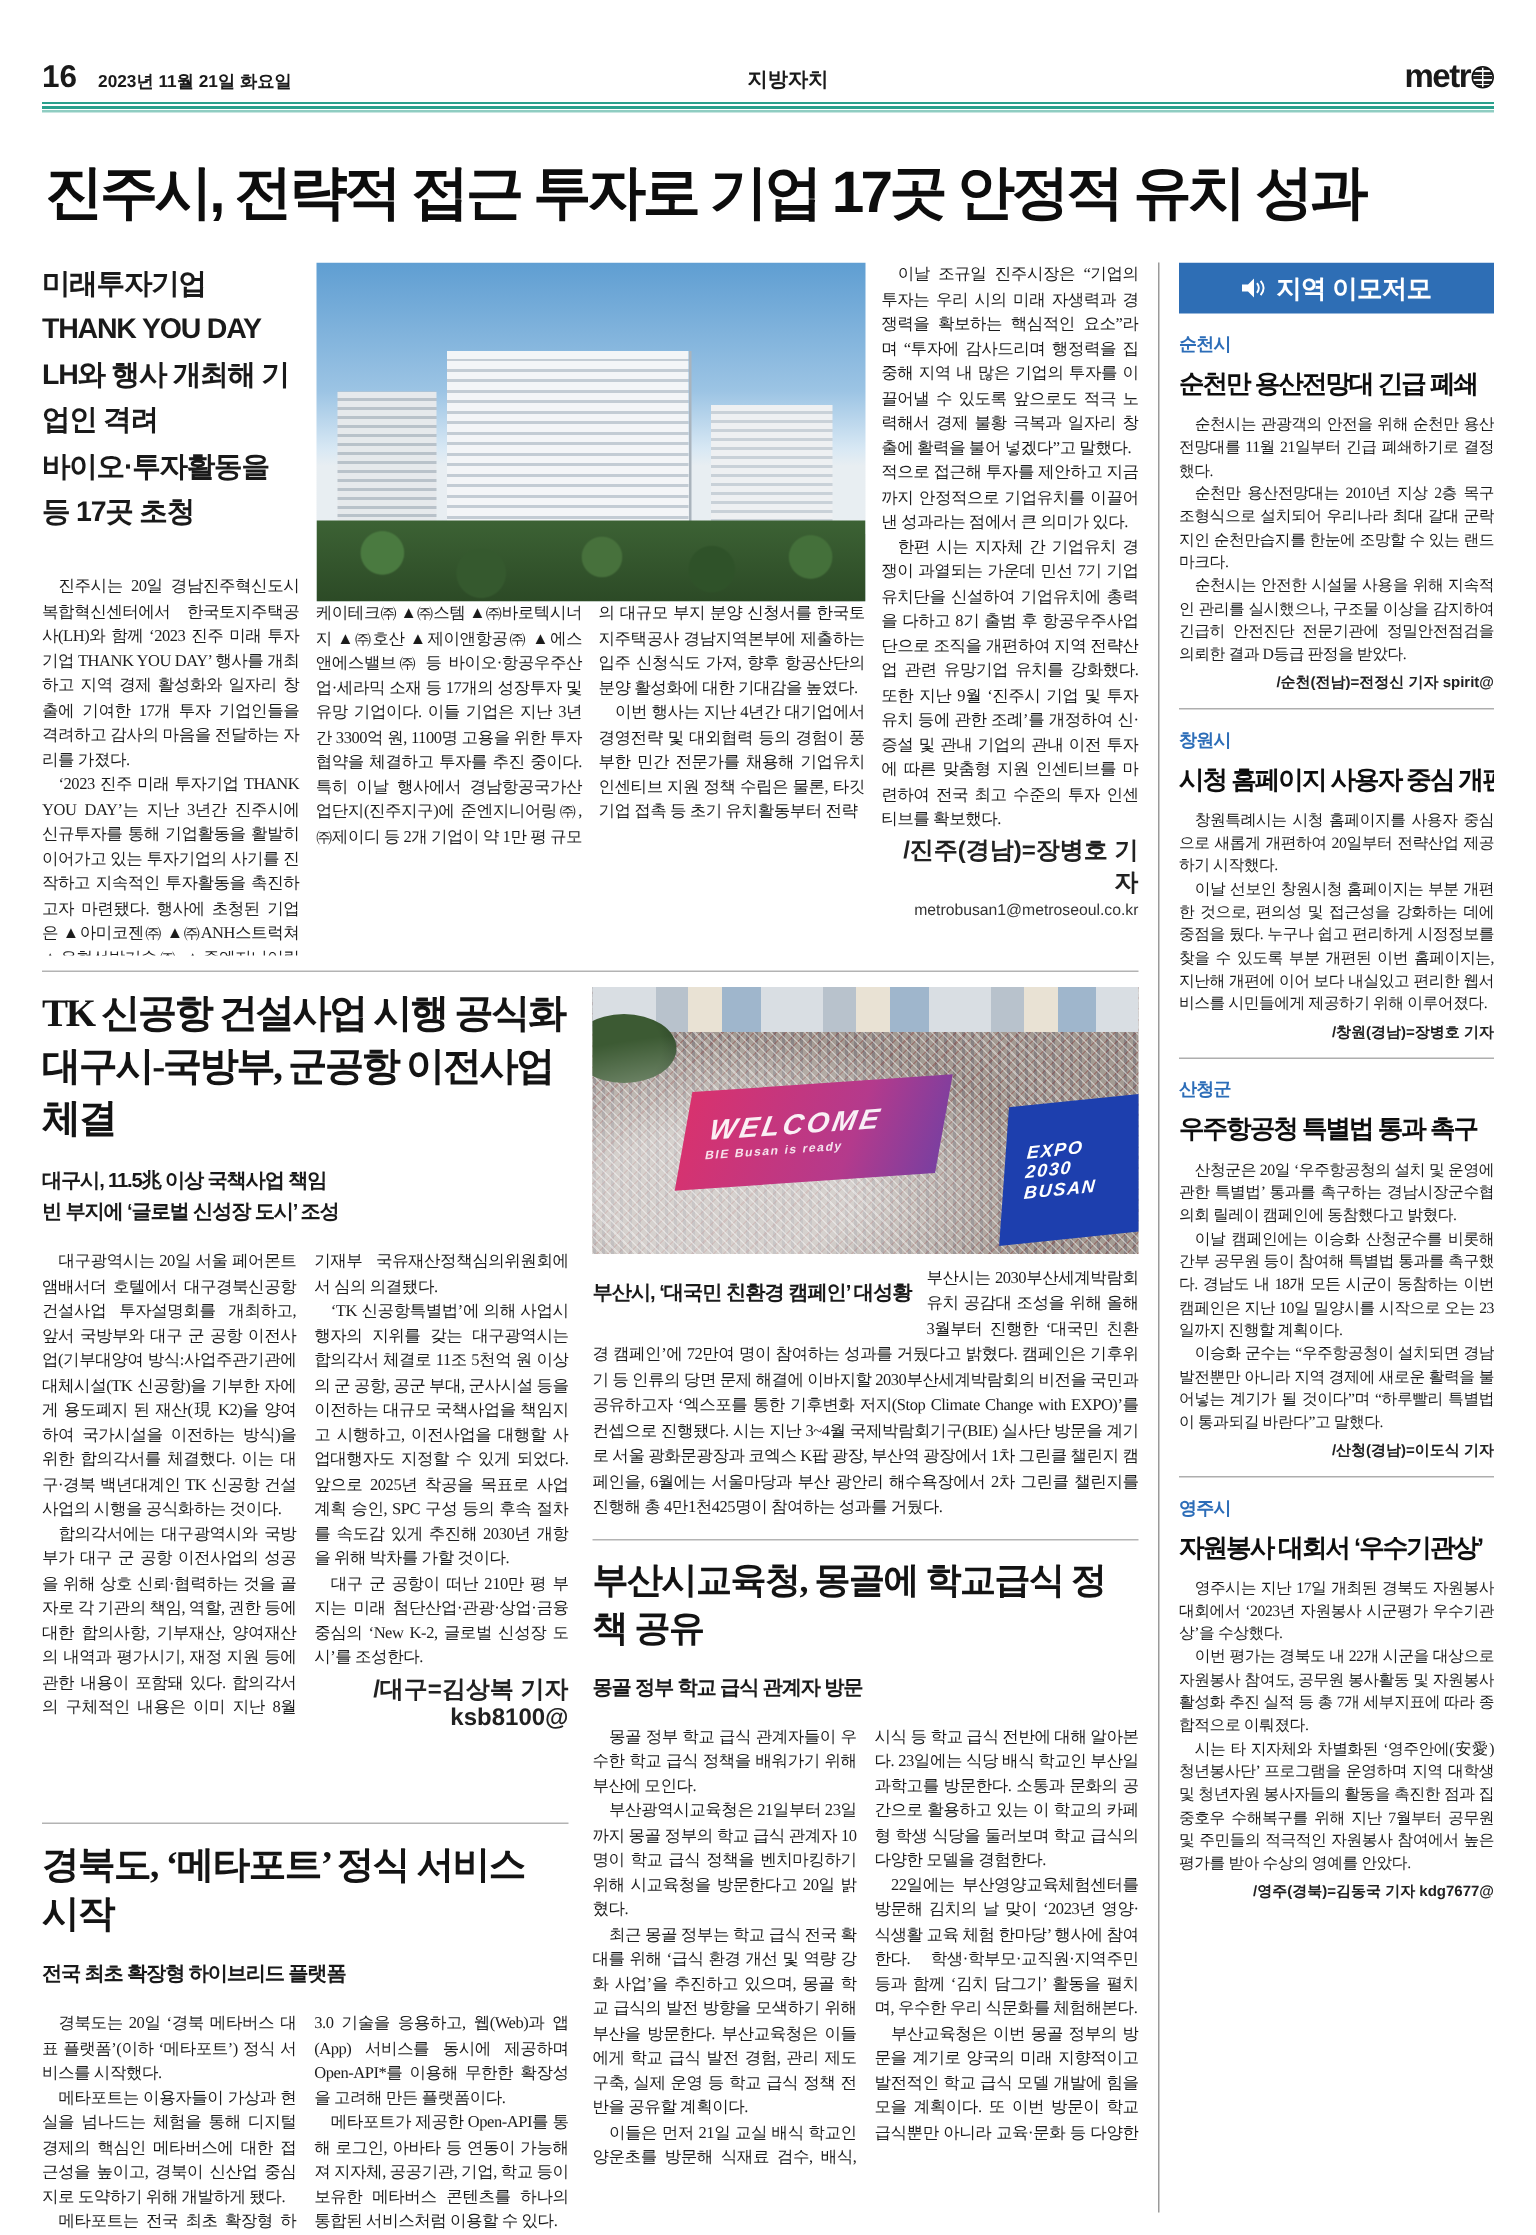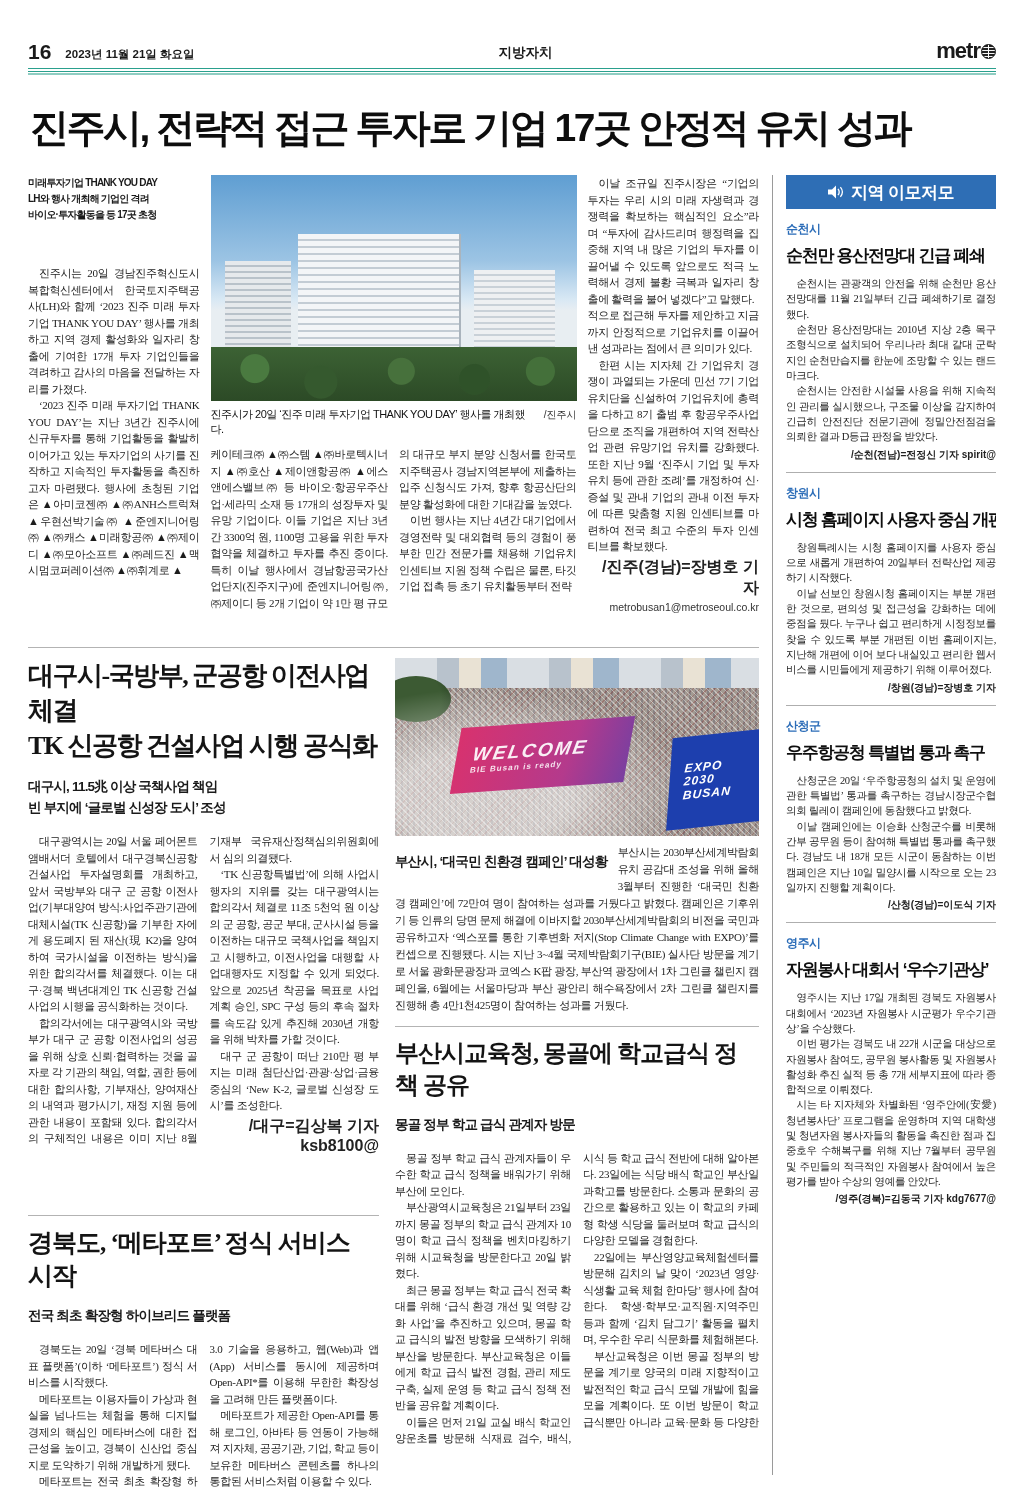--- a/index.html
+++ b/index.html
@@ -36,21 +36,21 @@
   
   p.body { font-size:11px; line-height:1.5; letter-spacing:-0.3px; text-align:justify; text-indent:1em; color:#1c1c1c; }
   .byline { font-family:"Liberation Sans",sans-serif; font-size:16px; font-weight:bold; text-align:right; margin-top:2px; color:#222; }
   .email { font-family:"Liberation Sans",sans-serif; font-size:10.5px; text-align:right; color:#333; margin-top:2px; }
   .hr { border-top:1px solid #b3b3b3; margin:10px 0; }
   
   .top-story { display:flex; gap:11px; height:462px; overflow:hidden; }
   .ts-col1 { width:178px; }
   .ts-mid { width:366px; }
   .ts-col4 { width:178px; }
-  .kicker { font-family:"Liberation Sans",sans-serif; font-size:10px; font-weight:bold; line-height:1.6; letter-spacing:-0.8px; margin-bottom:42px; }
+  .kicker { font-family:"Liberation Sans",sans-serif; font-size:19px; font-weight:bold; line-height:1.6; letter-spacing:-0.8px; margin-bottom:26px; }
   .photo-jinju { width:366px; height:226px; position:relative; overflow:hidden;
     background:linear-gradient(180deg,#5f9ed2 0%,#9cc4e4 38%,#d8e8f4 55%,#e8eef2 60%); }
   .pj-bldg1 { position:absolute; left:24%; top:26%; width:44%; height:52%;
     background:repeating-linear-gradient(180deg,#f3f5f7 0 5px,#c3ccd4 5px 7px); box-shadow:2px 0 0 #aab4bd; }
   .pj-bldg2 { position:absolute; left:4%; top:38%; width:18%; height:40%;
     background:repeating-linear-gradient(180deg,#e6e9ec 0 4px,#b9c2ca 4px 6px); }
   .pj-bldg3 { position:absolute; right:6%; top:42%; width:22%; height:36%;
     background:repeating-linear-gradient(180deg,#eef0f2 0 4px,#c9d1d8 4px 6px); }
   .pj-trees { position:absolute; left:0; bottom:0; width:100%; height:24%;
     background:
@@ -151,24 +151,20 @@
         </div>
 
         <div class="ts-mid">
           <div class="photo-jinju">
             <div class="pj-bldg2"></div>
             <div class="pj-bldg1"></div>
             <div class="pj-bldg3"></div>
             <div class="pj-road"></div>
             <div class="pj-trees"></div>
           </div>
-          <div class="caption-row">
-            <span class="caption">진주시가 20일 ‘진주 미래 투자기업 THANK YOU DAY’ 행사를 개최했다.</span>
-            <span class="credit">/진주시</span>
-          </div>
           <div class="mid-text">
             <p class="body" style="text-indent:0">케이테크㈜ ▲㈜스템 ▲㈜바로텍시너지 ▲㈜호산 ▲제이앤항공㈜ ▲에스앤에스밸브㈜ 등 바이오·항공우주산업·세라믹 소재 등 17개의 성장투자 및 유망 기업이다. 이들 기업은 지난 3년간 3300억 원, 1100명 고용을 위한 투자협약을 체결하고 투자를 추진 중이다. 특히 이날 행사에서 경남항공국가산업단지(진주지구)에 준엔지니어링㈜, ㈜제이디 등 2개 기업이 약 1만 평 규모의 대규모 부지 분양 신청서를 한국토지주택공사 경남지역본부에 제출하는 입주 신청식도 가져, 향후 항공산단의 분양 활성화에 대한 기대감을 높였다.</p>
             <p class="body">이번 행사는 지난 4년간 대기업에서 경영전략 및 대외협력 등의 경험이 풍부한 민간 전문가를 채용해 기업유치 인센티브 지원 정책 수립은 물론, 타깃 기업 접촉 등 초기 유치활동부터 전략</p>
           </div>
         </div>
 
         <div class="ts-col4">
           <p class="body">이날 조규일 진주시장은 “기업의 투자는 우리 시의 미래 자생력과 경쟁력을 확보하는 핵심적인 요소”라며 “투자에 감사드리며 행정력을 집중해 지역 내 많은 기업의 투자를 이끌어낼 수 있도록 앞으로도 적극 노력해서 경제 불황 극복과 일자리 창출에 활력을 불어 넣겠다”고 말했다.</p>
           <p class="body" style="text-indent:0">적으로 접근해 투자를 제안하고 지금까지 안정적으로 기업유치를 이끌어낸 성과라는 점에서 큰 의미가 있다.</p>
           <p class="body">한편 시는 지자체 간 기업유치 경쟁이 과열되는 가운데 민선 7기 기업유치단을 신설하여 기업유치에 총력을 다하고 8기 출범 후 항공우주사업단으로 조직을 개편하여 지역 전략산업 관련 유망기업 유치를 강화했다. 또한 지난 9월 ‘진주시 기업 및 투자 유치 등에 관한 조례’를 개정하여 신·증설 및 관내 기업의 관내 이전 투자에 따른 맞춤형 지원 인센티브를 마련하여 전국 최고 수준의 투자 인센티브를 확보했다.</p>
@@ -177,22 +173,22 @@
         </div>
       </section>
 
       <div class="hr"></div>
 
       <div class="bottom">
 
         <div class="bl">
           <section>
             <h2 class="serif-head daegu-head">
+              <div>TK 신공항 건설사업 시행 공식화</div>
               <div>대구시-국방부, 군공항 이전사업 체결</div>
-              <div>TK 신공항 건설사업 시행 공식화</div>
             </h2>
             <div class="subhead">
               <div>대구시, 11.5兆 이상 국책사업 책임</div>
               <div>빈 부지에 ‘글로벌 신성장 도시’ 조성</div>
             </div>
             <div class="cols2 daegu-body">
               <p class="body">대구광역시는 20일 서울 페어몬트 앰배서더 호텔에서 대구경북신공항 건설사업 투자설명회를 개최하고, 앞서 국방부와 대구 군 공항 이전사업(기부대양여 방식:사업주관기관에 대체시설(TK 신공항)을 기부한 자에게 용도폐지 된 재산(現 K2)을 양여하여 국가시설을 이전하는 방식)을 위한 합의각서를 체결했다. 이는 대구·경북 백년대계인 TK 신공항 건설사업의 시행을 공식화하는 것이다.</p>
               <p class="body">합의각서에는 대구광역시와 국방부가 대구 군 공항 이전사업의 성공을 위해 상호 신뢰·협력하는 것을 골자로 각 기관의 책임, 역할, 권한 등에 대한 합의사항, 기부재산, 양여재산의 내역과 평가시기, 재정 지원 등에 관한 내용이 포함돼 있다. 합의각서의 구체적인 내용은 이미 지난 8월 기재부 국유재산정책심의위원회에서 심의 의결됐다.</p>
               <p class="body">‘TK 신공항특별법’에 의해 사업시행자의 지위를 갖는 대구광역시는 합의각서 체결로 11조 5천억 원 이상의 군 공항, 공군 부대, 군사시설 등을 이전하는 대규모 국책사업을 책임지고 시행하고, 이전사업을 대행할 사업대행자도 지정할 수 있게 되었다. 앞으로 2025년 착공을 목표로 사업계획 승인, SPC 구성 등의 후속 절차를 속도감 있게 추진해 2030년 개항을 위해 박차를 가할 것이다.</p>
               <p class="body">대구 군 공항이 떠난 210만 평 부지는 미래 첨단산업·관광·상업·금융 중심의 ‘New K-2, 글로벌 신성장 도시’를 조성한다.</p>
@@ -282,20 +278,21 @@
         <p class="body">창원특례시는 시청 홈페이지를 사용자 중심으로 새롭게 개편하여 20일부터 전략산업 제공하기 시작했다.</p>
         <p class="body">이날 선보인 창원시청 홈페이지는 부분 개편한 것으로, 편의성 및 접근성을 강화하는 데에 중점을 뒀다. 누구나 쉽고 편리하게 시정정보를 찾을 수 있도록 부분 개편된 이번 홈페이지는, 지난해 개편에 이어 보다 내실있고 편리한 웹서비스를 시민들에게 제공하기 위해 이루어졌다.</p>
         <div class="sb-byline">/창원(경남)=장병호 기자</div>
       </div>
 
       <div class="sb-item">
         <div class="sb-region">산청군</div>
         <div class="sb-headline">우주항공청 특별법 통과 촉구</div>
         <p class="body">산청군은 20일 ‘우주항공청의 설치 및 운영에 관한 특별법’ 통과를 촉구하는 경남시장군수협의회 릴레이 캠페인에 동참했다고 밝혔다.</p>
         <p class="body">이날 캠페인에는 이승화 산청군수를 비롯해 간부 공무원 등이 참여해 특별법 통과를 촉구했다. 경남도 내 18개 모든 시군이 동참하는 이번 캠페인은 지난 10일 밀양시를 시작으로 오는 23일까지 진행할 계획이다.</p>
+        <p class="body">이승화 군수는 “우주항공청이 설치되면 경남 발전뿐만 아니라 지역 경제에 새로운 활력을 불어넣는 계기가 될 것이다”며 “하루빨리 특별법이 통과되길 바란다”고 말했다.</p>
         <div class="sb-byline">/산청(경남)=이도식 기자</div>
       </div>
 
       <div class="sb-item">
         <div class="sb-region">영주시</div>
         <div class="sb-headline">자원봉사 대회서 ‘우수기관상’</div>
         <p class="body">영주시는 지난 17일 개최된 경북도 자원봉사 대회에서 ‘2023년 자원봉사 시군평가 우수기관상’을 수상했다.</p>
         <p class="body">이번 평가는 경북도 내 22개 시군을 대상으로 자원봉사 참여도, 공무원 봉사활동 및 자원봉사 활성화 추진 실적 등 총 7개 세부지표에 따라 종합적으로 이뤄졌다.</p>
         <p class="body">시는 타 지자체와 차별화된 ‘영주안에(安愛)청년봉사단’ 프로그램을 운영하며 지역 대학생 및 청년자원 봉사자들의 활동을 촉진한 점과 집중호우 수해복구를 위해 지난 7월부터 공무원 및 주민들의 적극적인 자원봉사 참여에서 높은 평가를 받아 수상의 영예를 안았다.</p>
         <div class="sb-byline">/영주(경북)=김동국 기자 kdg7677@</div>

